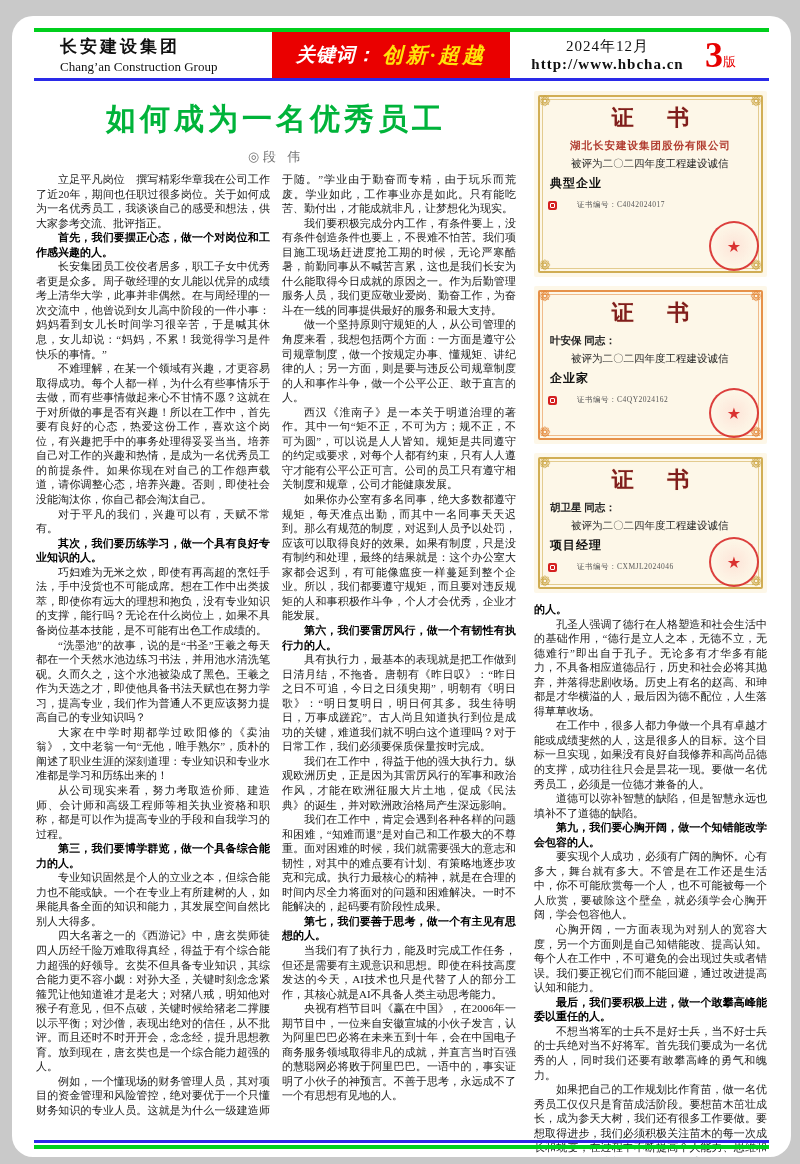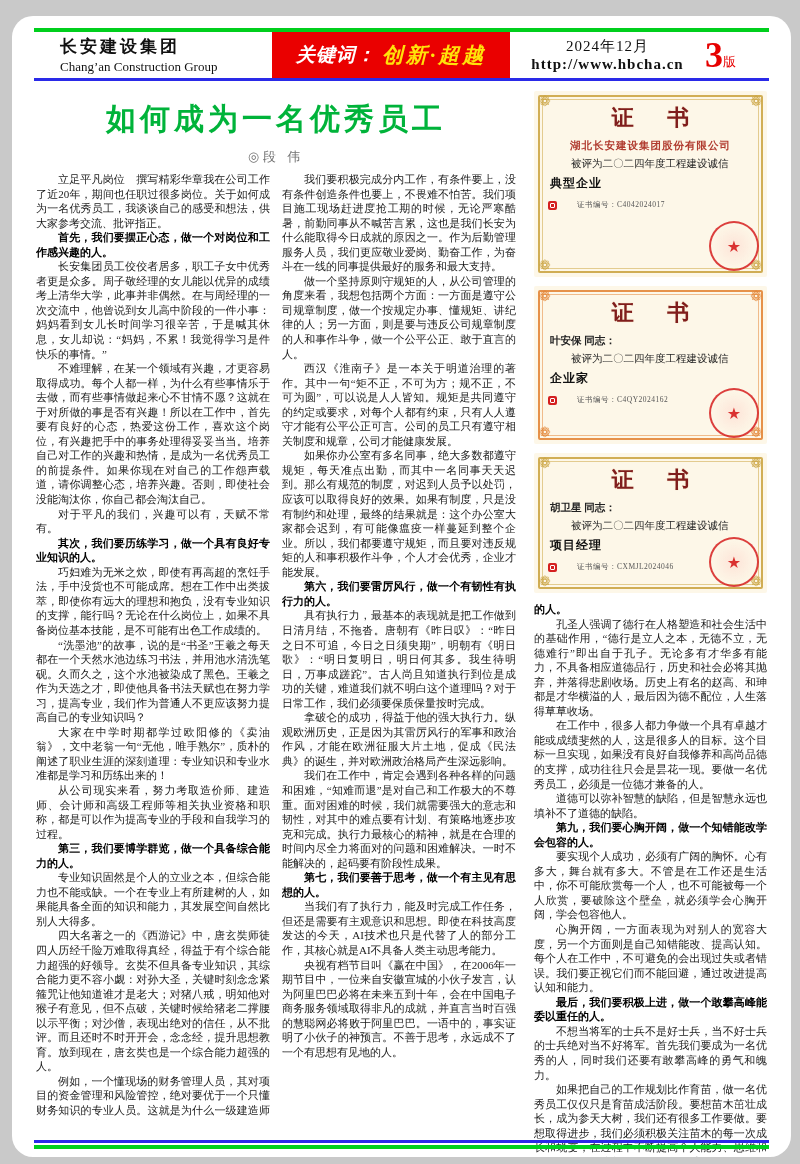--- a/index.html
+++ b/index.html
@@ -141,27 +141,28 @@
             <p class="para">巧妇难为无米之炊，即使有再高超的烹饪手法，手中没货也不可能成席。想在工作中出类拔萃，即使你有远大的理想和抱负，没有专业知识的支撑，能行吗？无论在什么岗位上，如果不具备岗位基本技能，是不可能有出色工作成绩的。</p>
             <p class="para">“洗墨池”的故事，说的是“书圣”王羲之每天都在一个天然水池边练习书法，并用池水清洗笔砚。久而久之，这个水池被染成了黑色。王羲之作为天选之才，即使他具备书法天赋也在努力学习，提高专业，我们作为普通人不更应该努力提高自己的专业知识吗？</p>
             <p class="para">大家在中学时期都学过欧阳修的《卖油翁》，文中老翁一句“无他，唯手熟尔”，质朴的阐述了职业生涯的深刻道理：专业知识和专业水准都是学习和历练出来的！</p>
             <p class="para">从公司现实来看，努力考取造价师、建造师、会计师和高级工程师等相关执业资格和职称，都是可以作为提高专业的手段和自我学习的过程。</p>
             <p class="para bold">第三，我们要博学群览，做一个具备综合能力的人。</p>
             <p class="para">专业知识固然是个人的立业之本，但综合能力也不能或缺。一个在专业上有所建树的人，如果能具备全面的知识和能力，其发展空间自然比别人大得多。</p>
             <p class="para">四大名著之一的《西游记》中，唐玄奘师徒四人历经千险万难取得真经，得益于有个综合能力超强的好领导。玄奘不但具备专业知识，其综合能力更不容小觑：对孙大圣，关键时刻念念紧箍咒让他知道谁才是老大；对猪八戒，明知他对猴子有意见，但不点破，关键时候给猪老二撑腰以示平衡；对沙僧，表现出绝对的信任，从不批评。而且还时不时开开会，念念经，提升思想教育。放到现在，唐玄奘也是一个综合能力超强的人。</p>
             <p class="para">例如，一个懂现场的财务管理人员，其对项目的资金管理和风险管控，绝对要优于一个只懂财务知识的专业人员。这就是为什么一级建造师考试，除了实务科目的考核外，还有经济、法规和管理科目的考核。所以要成为一名优秀员工，除了基本的专业知识外，我们还要博学群览，全方面的武装自己。</p>
           </div>
         <div class="col">
+            <p class="para noindent">于随。”学业由于勤奋而专精，由于玩乐而荒废。学业如此，工作事业亦是如此。只有能吃苦、勤付出，才能成就非凡，让梦想化为现实。</p>
             <p class="para">我们要积极完成分内工作，有条件要上，没有条件创造条件也要上，不畏难不怕苦。我们项目施工现场赶进度抢工期的时候，无论严寒酷暑，前勤同事从不喊苦言累，这也是我们长安为什么能取得今日成就的原因之一。作为后勤管理服务人员，我们更应敬业爱岗、勤奋工作，为奋斗在一线的同事提供最好的服务和最大支持。</p>
             <p class="para">做一个坚持原则守规矩的人，从公司管理的角度来看，我想包括两个方面：一方面是遵守公司规章制度，做一个按规定办事、懂规矩、讲纪律的人；另一方面，则是要与违反公司规章制度的人和事作斗争，做一个公平公正、敢于直言的人。</p>
             <p class="para">西汉《淮南子》是一本关于明道治理的著作。其中一句“矩不正，不可为方；规不正，不可为圆”，可以说是人人皆知。规矩是共同遵守的约定或要求，对每个人都有约束，只有人人遵守才能有公平公正可言。公司的员工只有遵守相关制度和规章，公司才能健康发展。</p>
             <p class="para">如果你办公室有多名同事，绝大多数都遵守规矩，每天准点出勤，而其中一名同事天天迟到。那么有规范的制度，对迟到人员予以处罚，应该可以取得良好的效果。如果有制度，只是没有制约和处理，最终的结果就是：这个办公室大家都会迟到，有可能像瘟疫一样蔓延到整个企业。所以，我们都要遵守规矩，而且要对违反规矩的人和事积极作斗争，个人才会优秀，企业才能发展。</p>
             <p class="para bold">第六，我们要雷厉风行，做一个有韧性有执行力的人。</p>
             <p class="para">具有执行力，最基本的表现就是把工作做到日清月结，不拖沓。唐朝有《昨日叹》：“昨日之日不可追，今日之日须臾期”，明朝有《明日歌》：“明日复明日，明日何其多。我生待明日，万事成蹉跎”。古人尚且知道执行到位是成功的关键，难道我们就不明白这个道理吗？对于日常工作，我们必须要保质保量按时完成。</p>
-            <p class="para">拿破仑的成功，得益于他的强大执行力。纵观欧洲历史，正是因为其雷厉风行的军事和政治作风，才能在欧洲征服大片土地，促成《民法典》的诞生，并对欧洲政治格局产生深远影响。</p>
+            <p class="para">我们在工作中，得益于他的强大执行力。纵观欧洲历史，正是因为其雷厉风行的军事和政治作风，才能在欧洲征服大片土地，促成《民法典》的诞生，并对欧洲政治格局产生深远影响。</p>
             <p class="para">我们在工作中，肯定会遇到各种各样的问题和困难，“知难而退”是对自己和工作极大的不尊重。面对困难的时候，我们就需要强大的意志和韧性，对其中的难点要有计划、有策略地逐步攻克和完成。执行力最核心的精神，就是在合理的时间内尽全力将面对的问题和困难解决。一时不能解决的，起码要有阶段性成果。</p>
             <p class="para bold">第七，我们要善于思考，做一个有主见有思想的人。</p>
             <p class="para">当我们有了执行力，能及时完成工作任务，但还是需要有主观意识和思想。即使在科技高度发达的今天，AI技术也只是代替了人的部分工作，其核心就是AI不具备人类主动思考能力。</p>
             <p class="para">央视有档节目叫《赢在中国》，在2006年一期节目中，一位来自安徽宣城的小伙子发言，认为阿里巴巴必将在未来五到十年，会在中国电子商务服务领域取得非凡的成就，并直言当时百强的慧聪网必将败于阿里巴巴。一语中的，事实证明了小伙子的神预言。不善于思考，永远成不了一个有思想有见地的人。</p>
           </div>
       </div>
     </div>
 
     <div class="right-col">
       <div id="certs">

